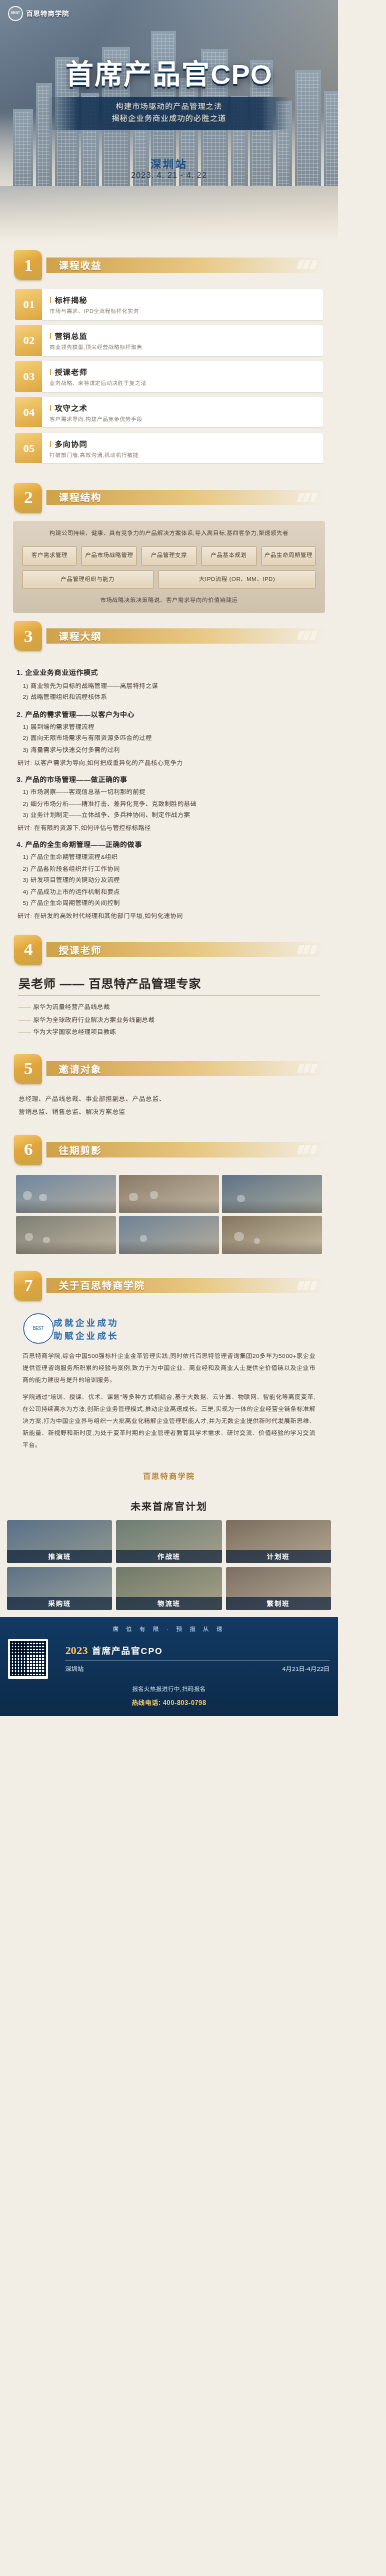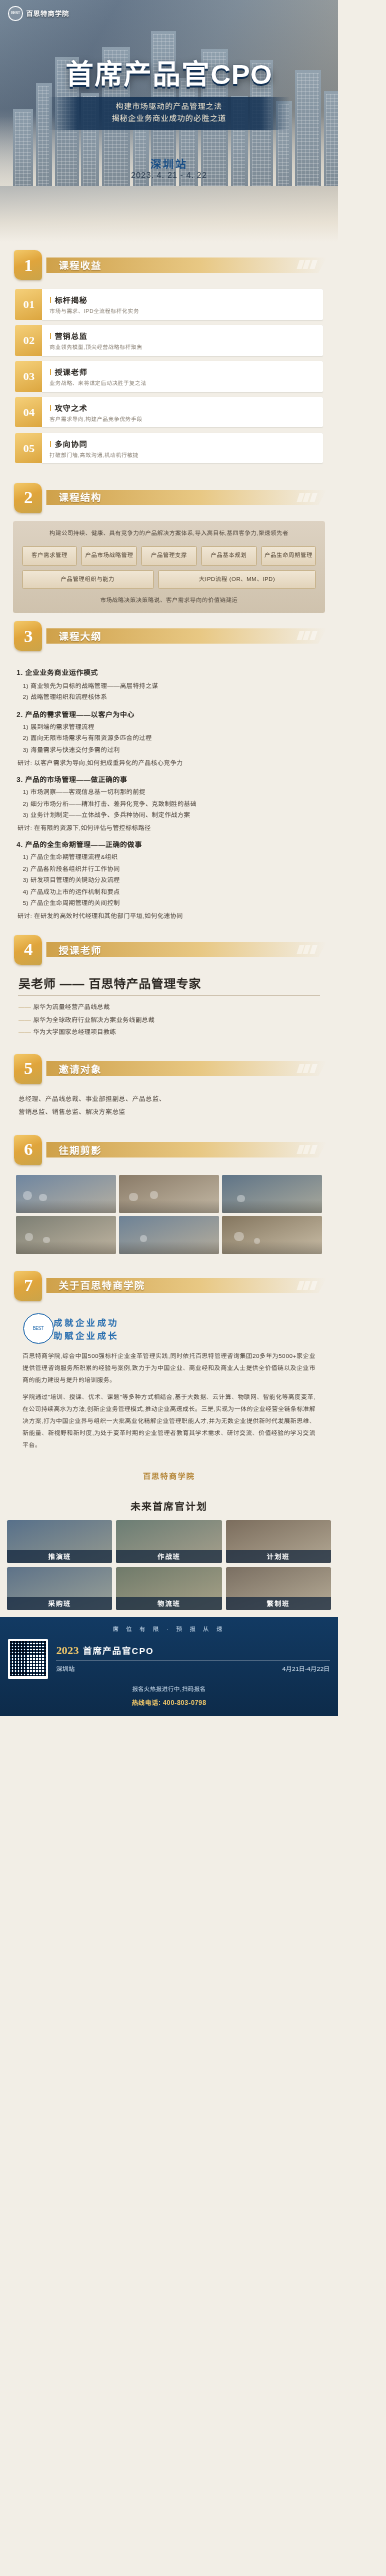--- a/index.html
+++ b/index.html
@@ -188,21 +188,21 @@
     display: flex; align-items: center; justify-content: center;
     font-size: 6.7px; letter-spacing: 1px; font-weight: bold;
   }
 
   
   .footer {
     background: linear-gradient(180deg,#123a63 0%, #0d2b4a 100%);
     color: #fff; padding: 7.2px 8.2px 9.3px; position: relative;
   }
   .f-tag { text-align: center; color: #cfe0f0; font-size: 5.7px; letter-spacing: 3.1px; }
-  .f-main { display: flex; align-items: center; gap: 8px; margin-top: 5.2px; }
+  .f-main { display: flex; align-items: center; gap: 17px; margin-top: 5.2px; }
   .qr {
     width: 40px; height: 40px; flex: none; background: #fff; padding: 2.1px; border-radius: 1px;
   }
   .qr .m {
     width: 100%; height: 100%;
     background-image:
       repeating-linear-gradient(90deg,#0d2b4a 0 1.5px, #fff 1.5px 3.1px),
       repeating-linear-gradient(180deg,#0d2b4a 0 1.5px, #fff 1.5px 3.1px);
     background-blend-mode: multiply;
   }

